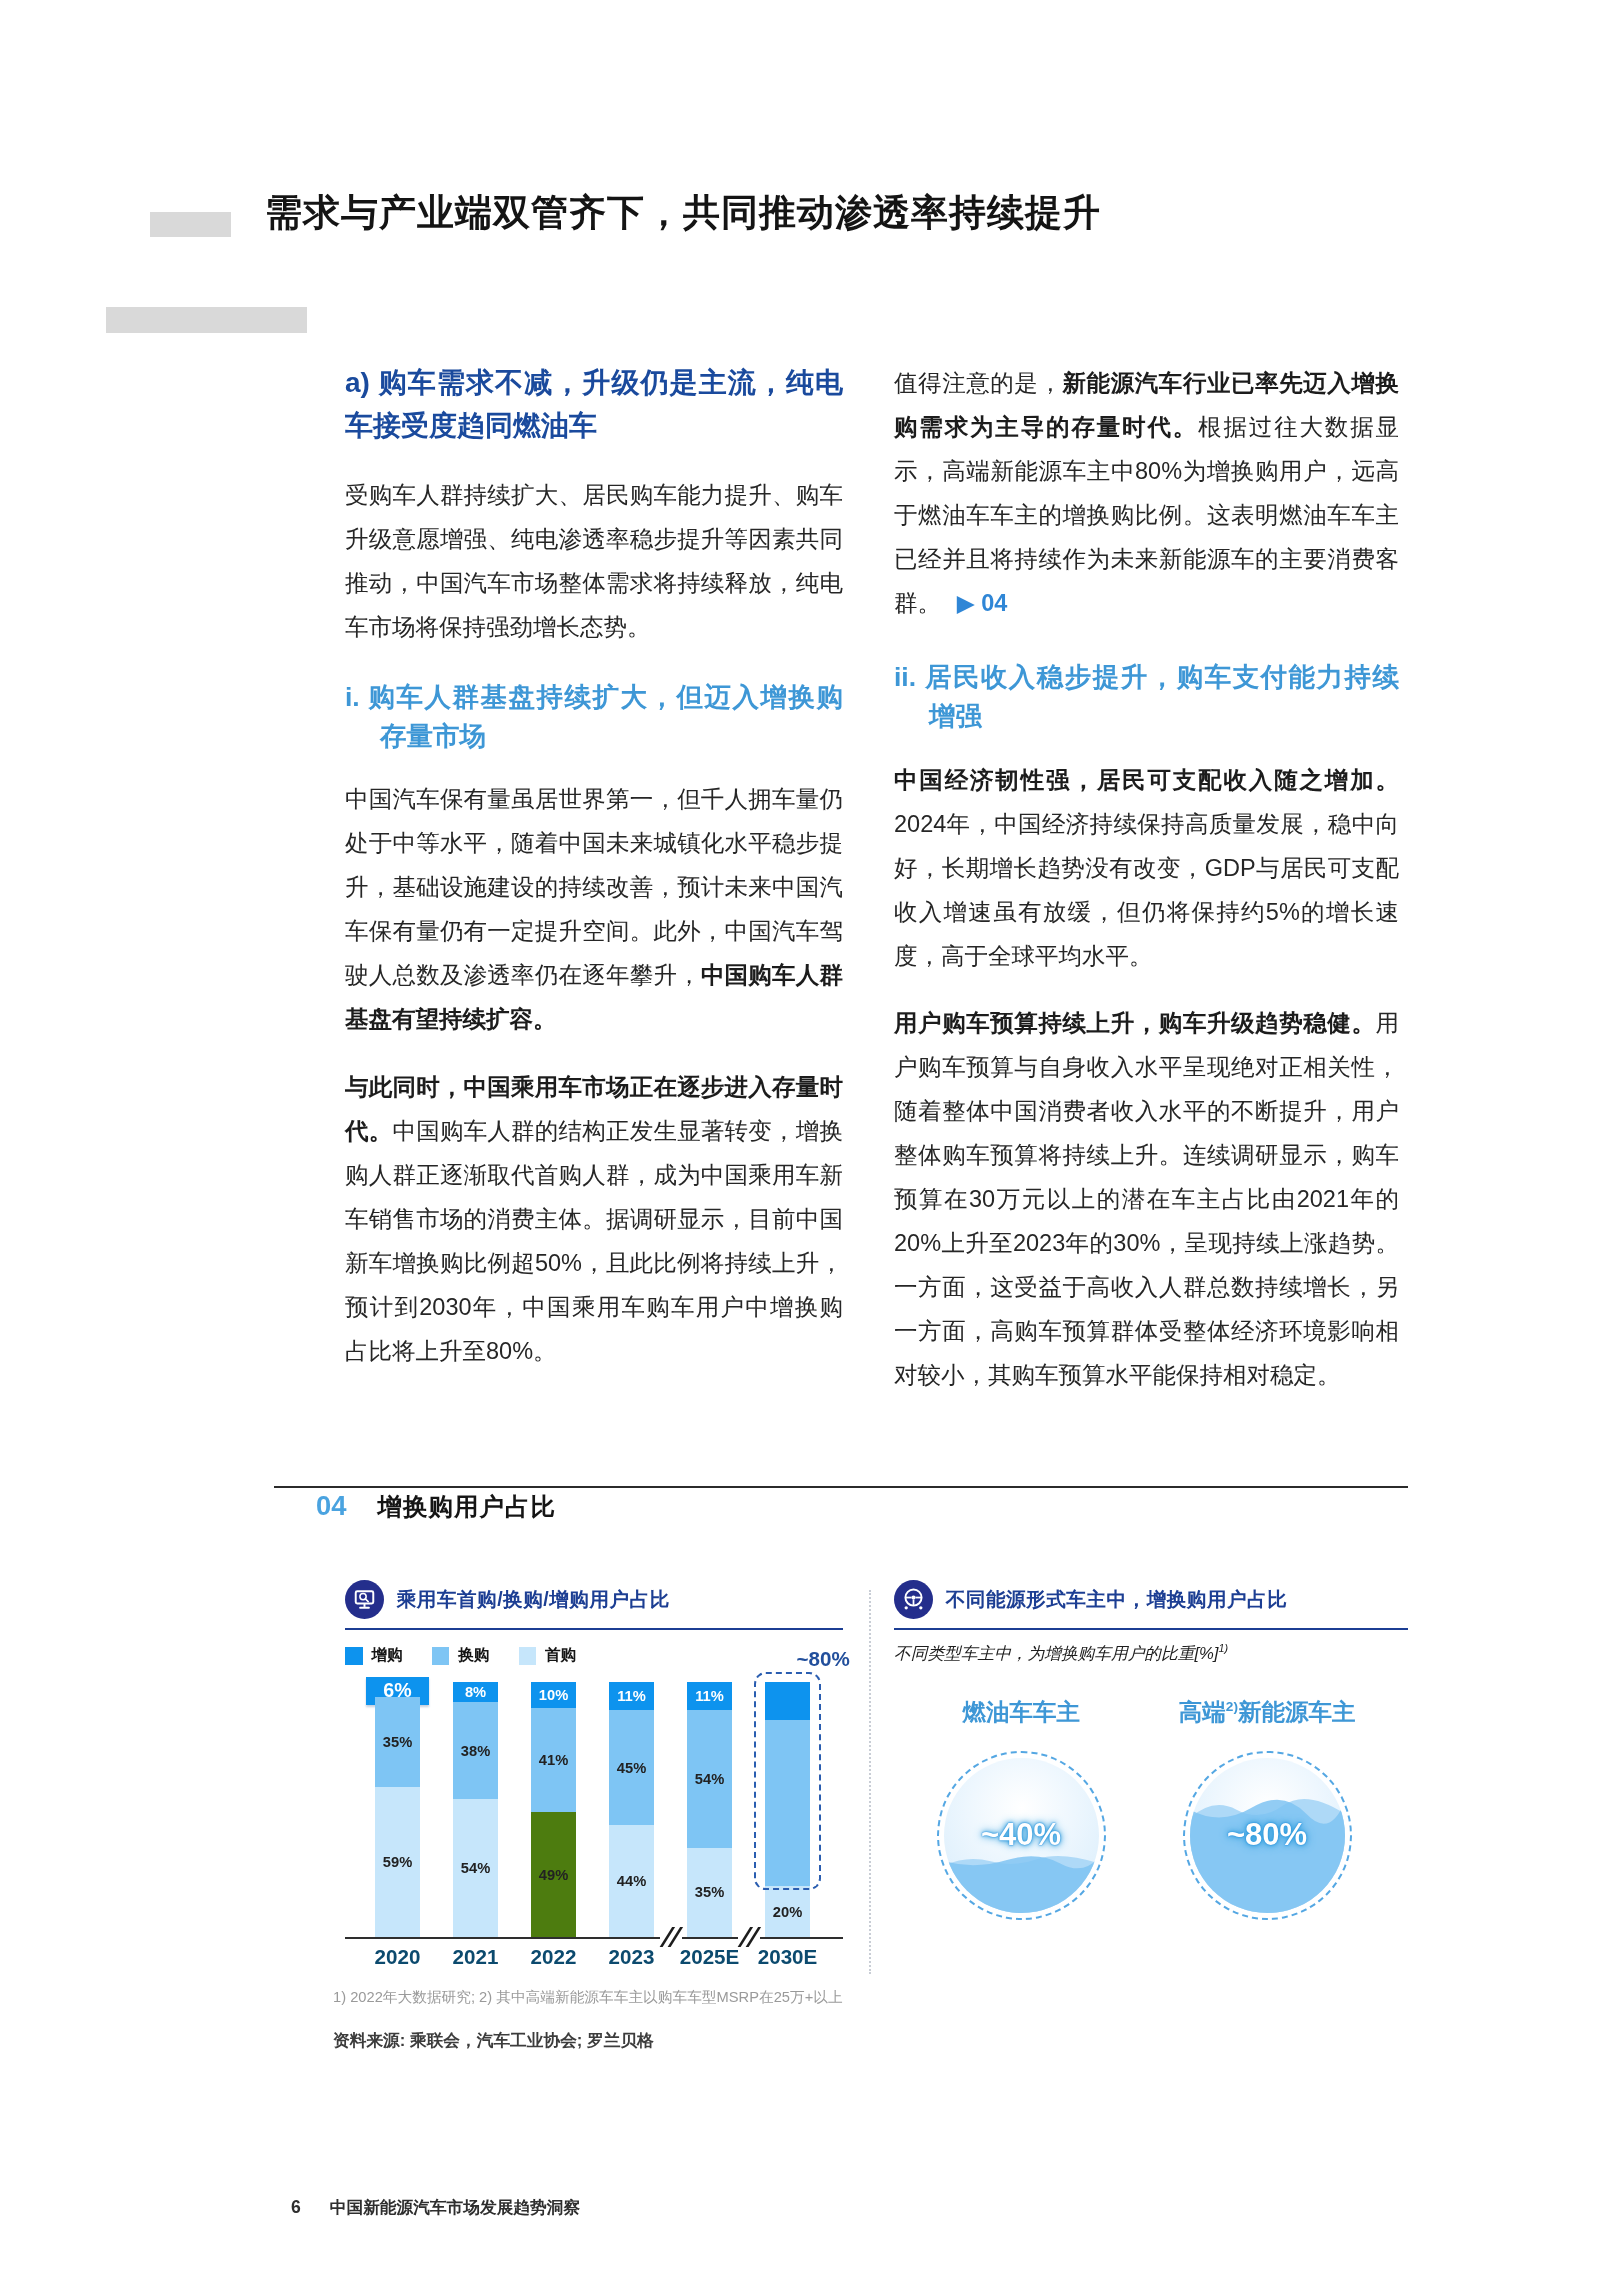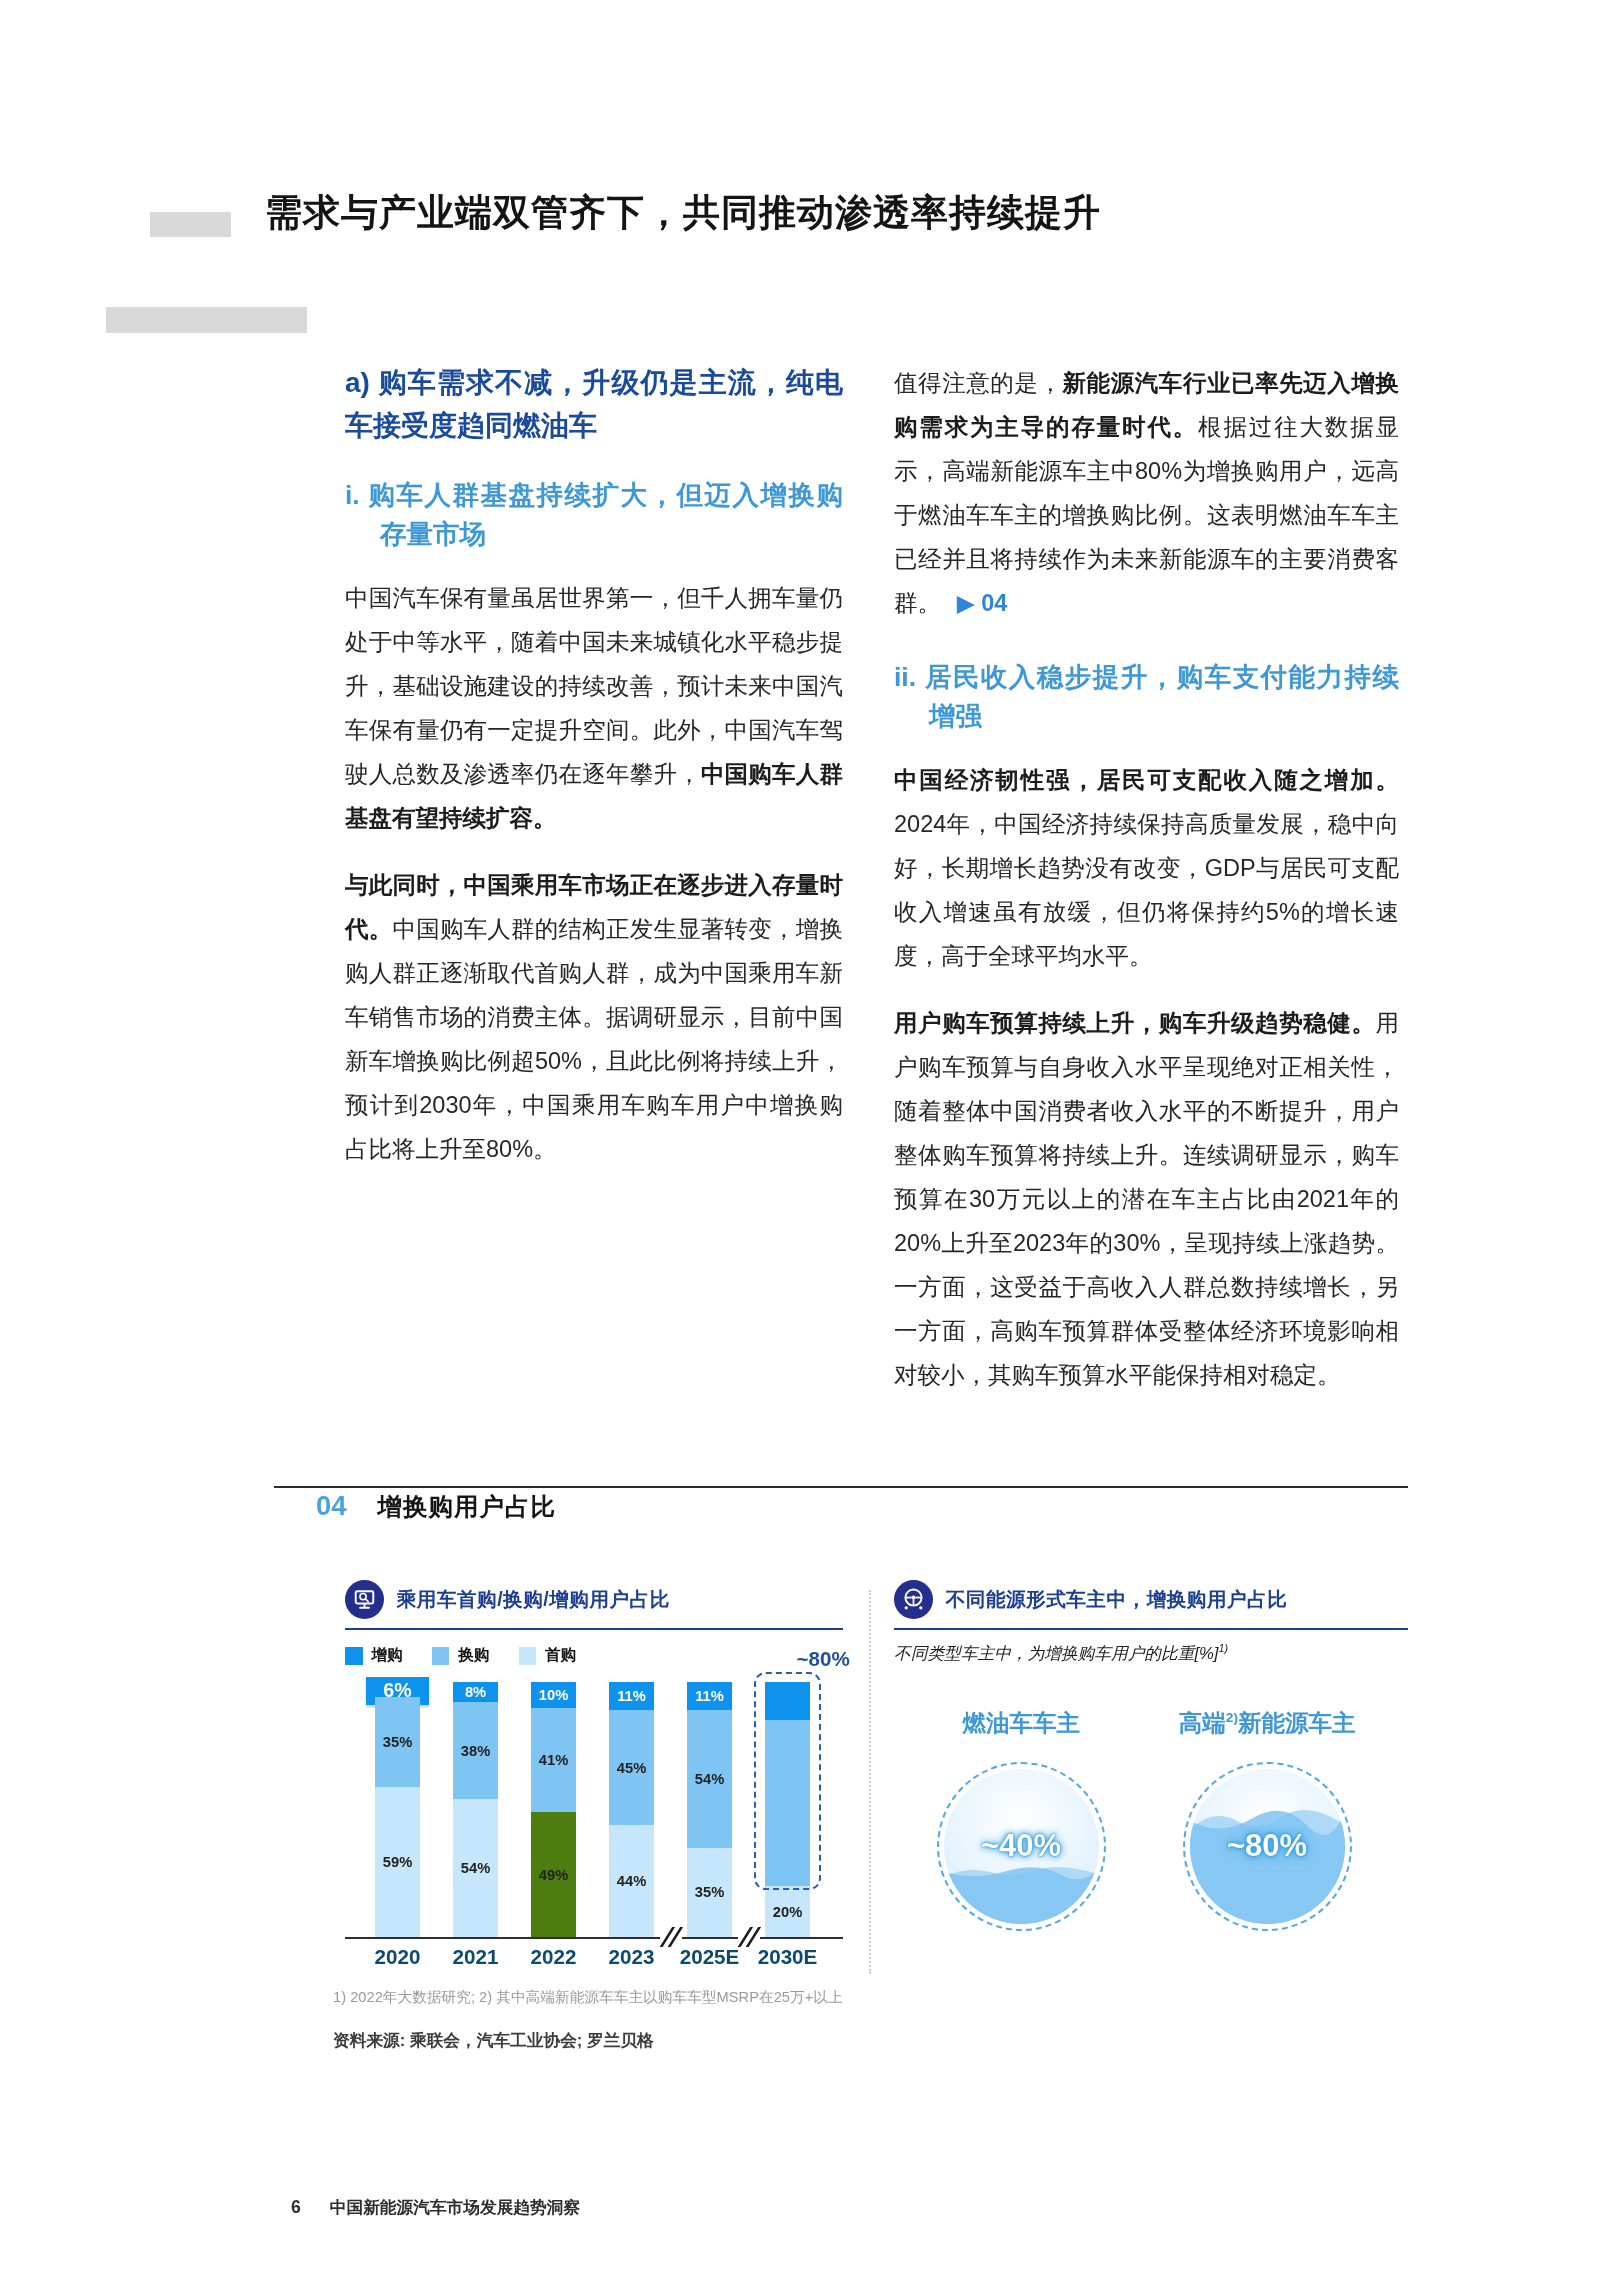--- a/index.html
+++ b/index.html
@@ -51,21 +51,21 @@
   .year-label { position:absolute; top:263px; left:50%; transform:translateX(-50%); font-size:20.6px; font-weight:600; color:#0c4a6e; white-space:nowrap; }
   .highlight { position:absolute; left:-10.8px; right:-10.8px; top:-9.8px; height:218px; border:2.9px dashed #2a5db0; border-radius:11.8px; pointer-events:none; }
   .hl-label { position:absolute; top:-27.4px; right:-31px; font-size:20.6px; font-weight:800; color:#224f9c; white-space:nowrap; }
   .axis-break { position:absolute; bottom:-7.8px; width:21.6px; height:15.7px; background:#fff; z-index:2; }
   .axis-break::before, .axis-break::after { content:""; position:absolute; top:-2px; bottom:-2px; width:2.5px; background:#1d1d1d; transform:skewX(-32deg); }
   .axis-break::before { left:5.9px; } .axis-break::after { left:13.7px; }
 
   .panel-subtitle { margin-top:11.8px; font-size:16.7px; font-style:italic; color:#1d1d1d; }
   .panel-subtitle sup { font-size:10.8px; }
   .bubbles { display:flex; justify-content:space-between; padding:0 27.4px 0 13.7px; margin-top:31px; }
-  .bubble-wrap { width:227px; display:flex; flex-direction:column; align-items:center;margin-top:11px; }
+  .bubble-wrap { width:227px; display:flex; flex-direction:column; align-items:center; }
   .bubble-label { font-size:23.5px; font-weight:800; color:#3e97d6; margin-bottom:23.5px; white-space:nowrap; }
   .bubble-label sup { font-size:13.7px; }
   .bubble-ring { width:169px; height:169px; border:2px dashed #54a7e3; border-radius:50%; padding:4.9px; }
   .bubble { position:relative; width:155px; height:155px; border-radius:50%; overflow:hidden;
             background:radial-gradient(circle at 50% 32%, #ffffff 0%, #eef7fe 40%, #d4ebfb 100%);text-align:center; }
   .wave { position:absolute; bottom:0; left:0; width:100%; display:block; }
   .bubble-value { position:absolute; top:50%; left:50%; transform:translate(-50%,-50%); font-size:31px; font-weight:800; color:#fff;
                   text-shadow:0 0 9.8px #2d9cdb, 0 0 4.9px #2d9cdb, 0 0 2px #1e88e5, 0 0 1px #1e88e5; }
 
   .footnote { position:absolute; left:333px; top:1988px; font-size:14.7px; color:#9a9a9a; }
@@ -81,20 +81,21 @@
 <div class="page">
 
   <div class="deco-bar b1"></div>
   <div class="deco-bar b2"></div>
 
   <h1 class="page-title">需求与产业端双管齐下，共同推动渗透率持续提升</h1>
 
   <div class="columns">
     <div class="col-left">
       <h2 class="h-a">a) 购车需求不减，升级仍是主流，纯电车接受度趋同燃油车</h2>
+      <p class="body">受购车人群持续扩大、居民购车能力提升、购车升级意愿增强、纯电渗透率稳步提升等因素共同推动，中国汽车市场整体需求将持续释放，纯电车市场将保持强劲增长态势。</p>
       <h3 class="h-sub">i. 购车人群基盘持续扩大，但迈入增换购存量市场</h3>
       <p class="body"><span>中国汽车保有量虽居世界第一，但千人拥车量仍处于中等水平，随着中国未来城镇化水平稳步提升，基础设施建设的持续改善，预计未来中国汽车保有量仍有一定提升空间。此外，中国汽车驾驶人总数及渗透率仍在逐年攀升，</span><b>中国购车人群基盘有望持续扩容。</b></p>
       <p class="body"><b>与此同时，中国乘用车市场正在逐步进入存量时代。</b><span>中国购车人群的结构正发生显著转变，增换购人群正逐渐取代首购人群，成为中国乘用车新车销售市场的消费主体。据调研显示，目前中国新车增换购比例超50%，且此比例将持续上升，预计到2030年，中国乘用车购车用户中增换购占比将上升至80%。</span></p>
     </div>
     <div class="col-right">
       <p class="body"><span>值得注意的是，</span><b>新能源汽车行业已率先迈入增换购需求为主导的存量时代。</b><span>根据过往大数据显示，高端新能源车主中80%为增换购用户，远高于燃油车车主的增换购比例。这表明燃油车车主已经并且将持续作为未来新能源车的主要消费客群。</span><span class="ref04">▶ 04</span></p>
       <h3 class="h-sub">ii. 居民收入稳步提升，购车支付能力持续增强</h3>
       <p class="body"><b>中国经济韧性强，居民可支配收入随之增加。</b><span>2024年，中国经济持续保持高质量发展，稳中向好，长期增长趋势没有改变，GDP与居民可支配收入增速虽有放缓，但仍将保持约5%的增长速度，高于全球平均水平。</span></p>
       <p class="body"><b>用户购车预算持续上升，购车升级趋势稳健。</b><span>用户购车预算与自身收入水平呈现绝对正相关性，随着整体中国消费者收入水平的不断提升，用户整体购车预算将持续上升。连续调研显示，购车预算在30万元以上的潜在车主占比由2021年的20%上升至2023年的30%，呈现持续上涨趋势。一方面，这受益于高收入人群总数持续增长，另一方面，高购车预算群体受整体经济环境影响相对较小，其购车预算水平能保持相对稳定。</span></p>
     </div>

